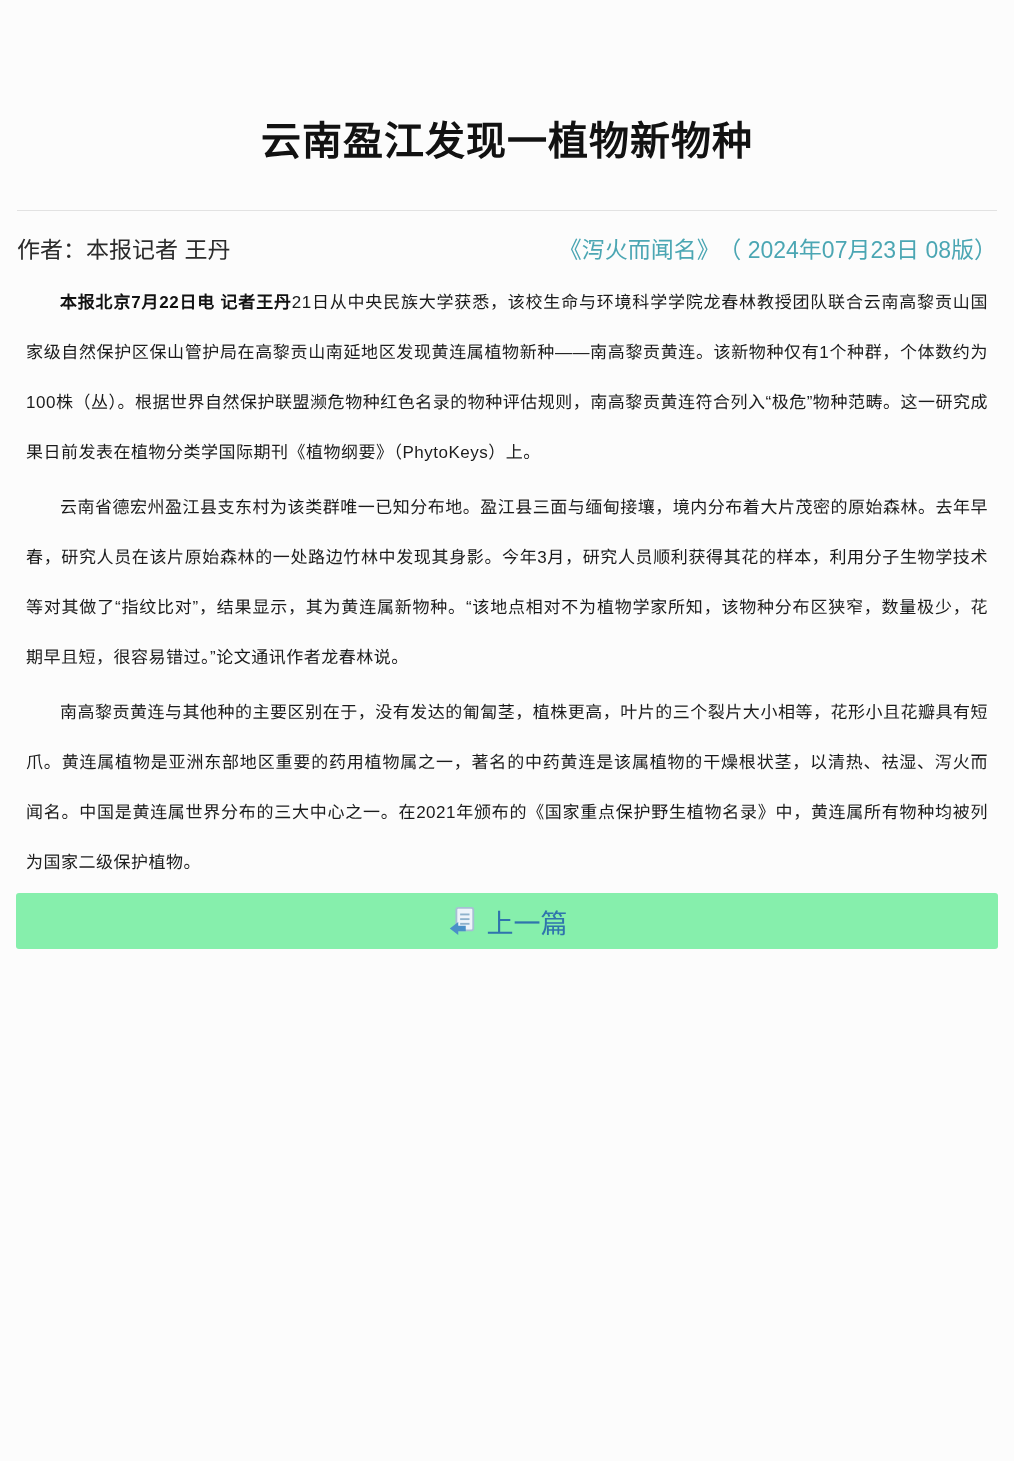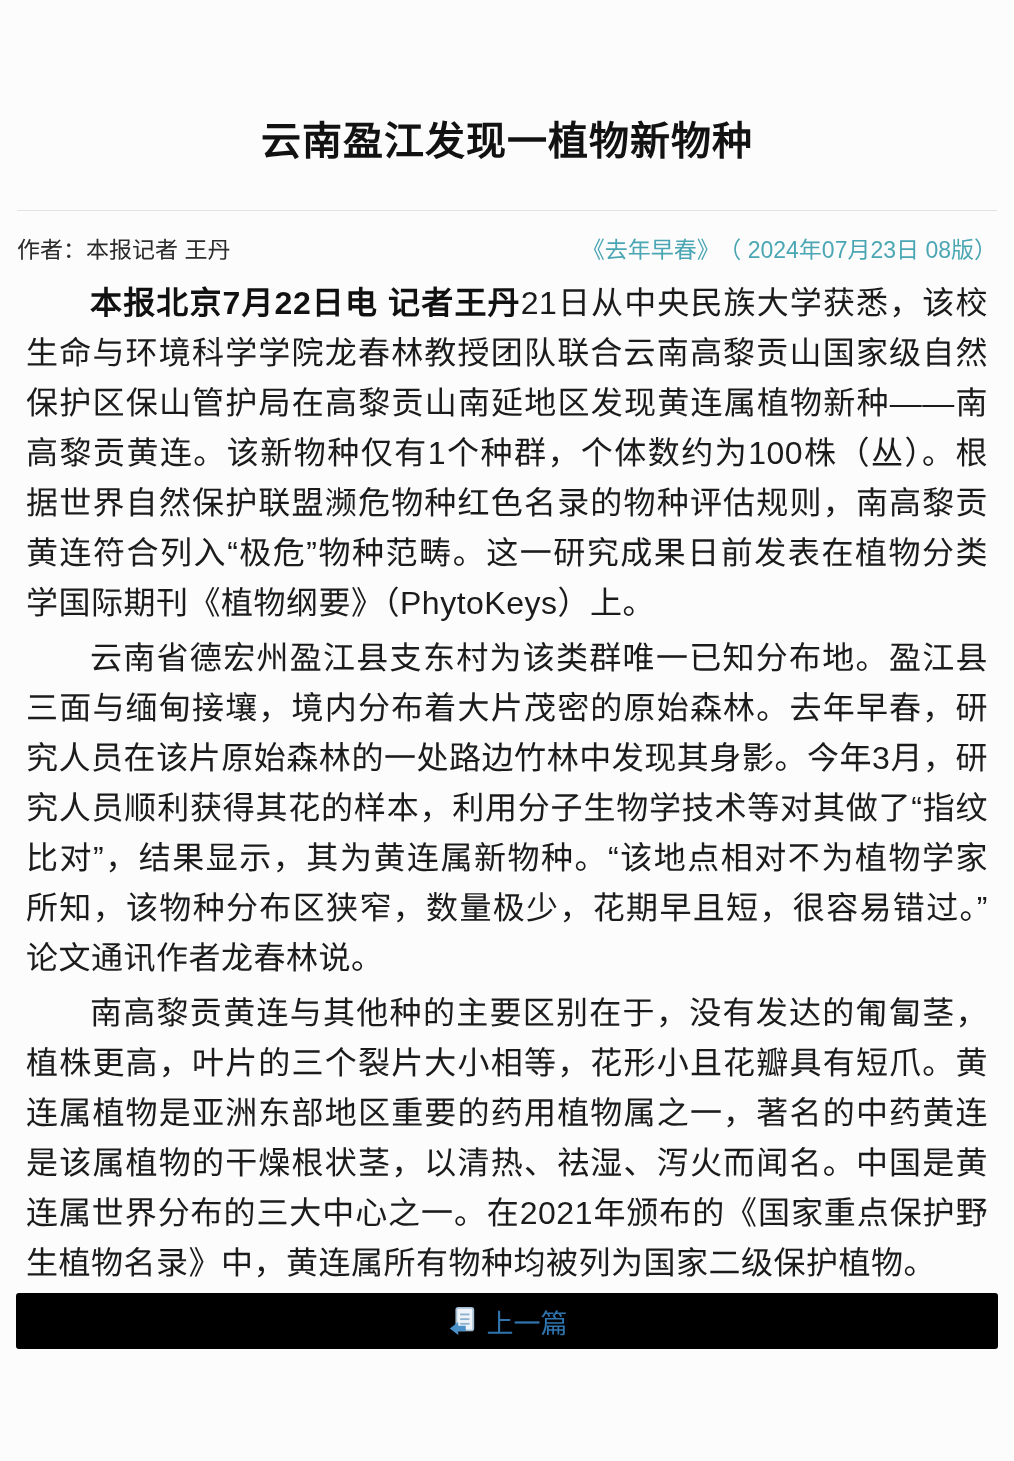--- a/index.html
+++ b/index.html
@@ -48,35 +48,35 @@
   }
   .source .issue {
     margin-left: 10px;
   }
   .article-body {
     padding: 0 26px;
     margin-top: 12px;
   }
   .article-body p {
     margin: 0 0 5px 0;
-    font-size: 32px;
+    font-size: 17px;
     line-height: 50px;
     color: #1b1b1b;
     text-align: justify;
     text-indent: 2em;
     letter-spacing: 0.5px;
   }
   .article-body p b {
     font-weight: 700;
     color: #111;
   }
   .footer-bar {
     margin: 4px 16px 0 16px;
     height: 56px;
-    background: #000000;
+    background: #86efac;
     border-radius: 3px;
     display: flex;
     align-items: center;
   }
   .footer-cell {
     flex: 1;
     display: flex;
     justify-content: center;
     align-items: center;
     gap: 10px;
@@ -101,21 +101,21 @@
 </head>
 <body>
 
 <h1 class="page-title">云南盈江发现一植物新物种</h1>
 
 <div class="divider"></div>
 
 <div class="meta-row">
   <span class="byline">作者：本报记者 王丹</span>
   <span class="source">
-    <span>《去年早春》</span><span class="issue">（ 2024年07月23日 08版）</span>
+    <span>《泻火而闻名》</span><span class="issue">（ 2024年07月23日 08版）</span>
   </span>
 </div>
 
 <div class="article-body">
   <p><b>本报北京7月22日电 记者王丹</b><span>21日从中央民族大学获悉，该校生命与环境科学学院龙春林教授团队联合云南高黎贡山国家级自然保护区保山管护局在高黎贡山南延地区发现黄连属植物新种——南高黎贡黄连。该新物种仅有1个种群，个体数约为100株（丛）。根据世界自然保护联盟濒危物种红色名录的物种评估规则，南高黎贡黄连符合列入“极危”物种范畴。这一研究成果日前发表在植物分类学国际期刊《植物纲要》（PhytoKeys）上。</span></p>
   <p><span>云南省德宏州盈江县支东村为该类群唯一已知分布地。盈江县三面与缅甸接壤，境内分布着大片茂密的原始森林。去年早春，研究人员在该片原始森林的一处路边竹林中发现其身影。今年3月，研究人员顺利获得其花的样本，利用分子生物学技术等对其做了“指纹比对”，结果显示，其为黄连属新物种。“该地点相对不为植物学家所知，该物种分布区狭窄，数量极少，花期早且短，很容易错过。”论文通讯作者龙春林说。</span></p>
   <p><span>南高黎贡黄连与其他种的主要区别在于，没有发达的匍匐茎，植株更高，叶片的三个裂片大小相等，花形小且花瓣具有短爪。黄连属植物是亚洲东部地区重要的药用植物属之一，著名的中药黄连是该属植物的干燥根状茎，以清热、祛湿、泻火而闻名。中国是黄连属世界分布的三大中心之一。在2021年颁布的《国家重点保护野生植物名录》中，黄连属所有物种均被列为国家二级保护植物。</span></p>
 </div>
 
 <div class="footer-bar">

